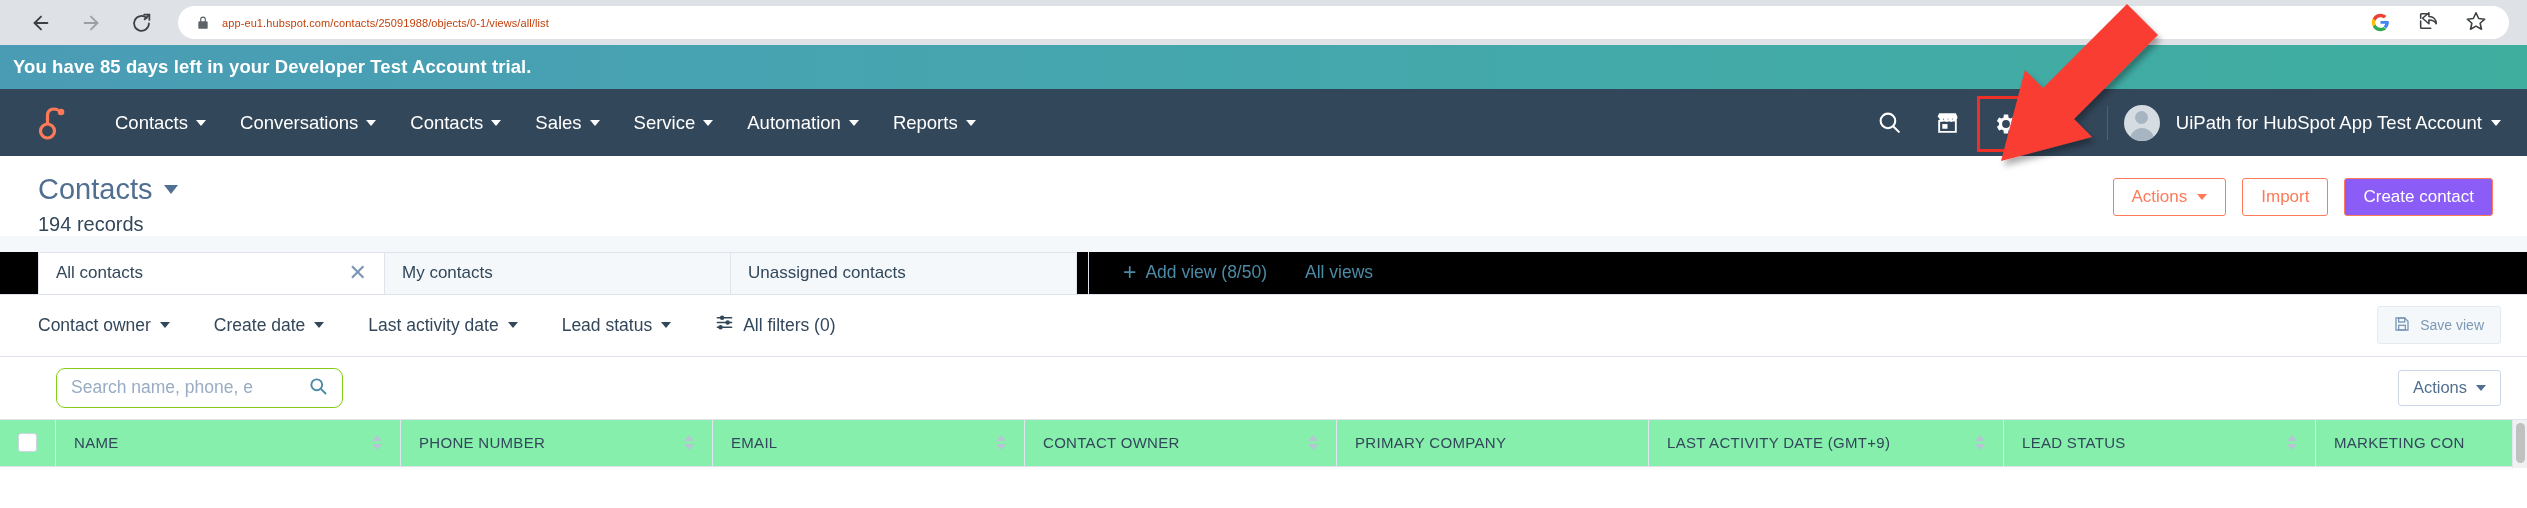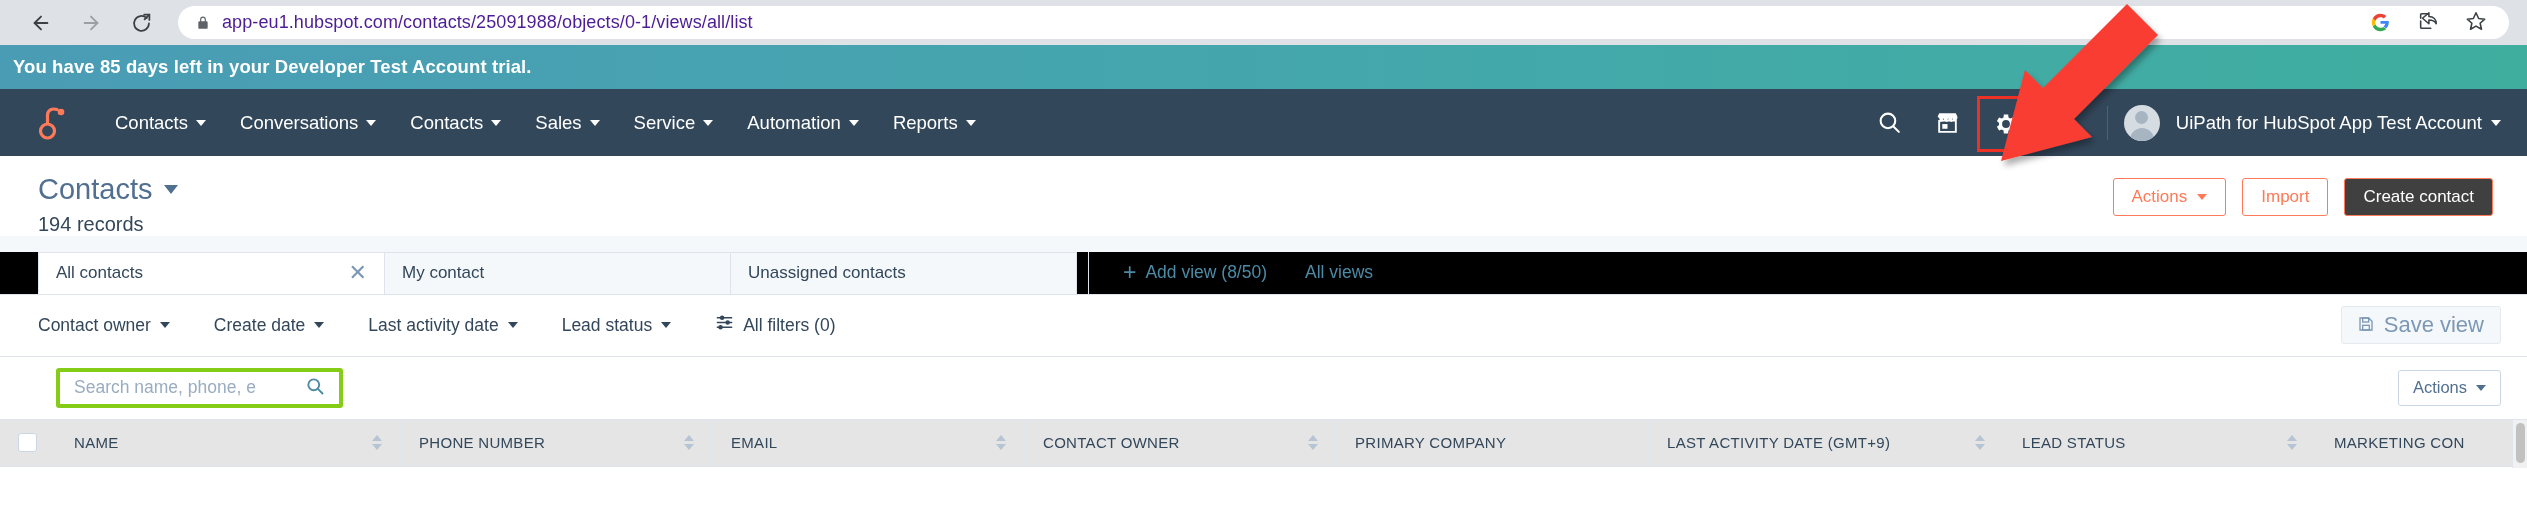--- a/index.html
+++ b/index.html
@@ -33,22 +33,22 @@
     border-radius: 17px;
     display: flex;
     align-items: center;
     padding: 0 16px 0 18px;
     margin-left: 10px;
     gap: 12px;
     position: relative;
   }
   .lock-icon { flex: 0 0 auto; display: flex; align-items: center; }
   .url-text {
-    font-size: 18px;
-    color: #4c1d95;
+    font-size: 11px;
+    color: #c2410c;
     white-space: nowrap;
     letter-spacing: 0.1px;
   }
   .omnibox-right {
     margin-left: auto;
     display: flex;
     align-items: center;
     gap: 26px;
     padding-right: 6px;
   }
@@ -200,21 +200,21 @@
     gap: 10px;
     cursor: pointer;
     white-space: nowrap;
   }
   .btn-outline {
     border: 1.5px solid #ff7a59;
     color: #ff7a59;
     background: #ffffff;
   }
   .btn-primary {
-    background: #404040;
+    background: #8b5cf6;
     border: 1.5px solid #ff7a59;
     color: #ffffff;
     justify-content: center;
   }
 
   
   .tabs-row {
     display: flex;
     align-items: stretch;
     background: #000000;
@@ -285,21 +285,21 @@
     white-space: nowrap;
   }
   .filter-item:first-child { padding-left: 0; }
   .filter-item .caret-down { border-top-color: #33475b; }
   .save-view-btn {
     margin-left: auto;
     background: #f5f8fa;
     border: 1px solid #e5eaf0;
     color: #7c98b6;
     border-radius: 3px;
-    font-size: 22px;
+    font-size: 14px;
     height: 38px;
     padding: 0 16px;
     display: flex;
     align-items: center;
     gap: 10px;
   }
 
   
   .table-wrap {
     background: #ffffff;
@@ -308,22 +308,22 @@
   }
   .table-toolbar {
     display: flex;
     align-items: center;
     padding: 14px 26px 14px 56px;
     height: 62px;
   }
   .search-box {
     width: 287px;
     height: 40px;
-    border: 4px solid #84cc16;
-    border-radius: 3px;
+    border: 1px solid #84cc16;
+    border-radius: 9px;
     display: flex;
     align-items: center;
     padding: 0 14px;
     background: #ffffff;
   }
   .search-box input {
     border: none;
     outline: none;
     font-size: 17.5px;
     color: #33475b;
@@ -346,21 +346,21 @@
     cursor: pointer;
     background: #fff;
   }
   .actions-sm .caret-down { border-top-color: #516f90; }
 
   
   .table-head {
     display: flex;
     border-top: 1px solid #dfe3eb;
     border-bottom: 1px solid #dfe3eb;
-    background: #e5e5e5;
+    background: #86efac;
     height: 48px;
     position: relative;
   }
   .th {
     display: flex;
     align-items: center;
     padding: 0 18px;
     border-right: 1px solid #e0e6ed;
     font-size: 15px;
     color: #33475b;
@@ -589,21 +589,21 @@
         </div>
       </div>
     </div>
 
     <div class="tabs-row">
       <div class="tab active">
         <span>All contacts</span>
         <span class="x-close">✕</span>
       </div>
       <div class="tab">
-        <span>My contact</span>
+        <span>My contacts</span>
       </div>
       <div class="tab">
         <span>Unassigned contacts</span>
       </div>
       <div class="tabs-links">
         <div class="link-teal">
           <span class="plus-sign">+</span>
           <span>Add view (8/50)</span>
         </div>
         <div class="link-teal">

